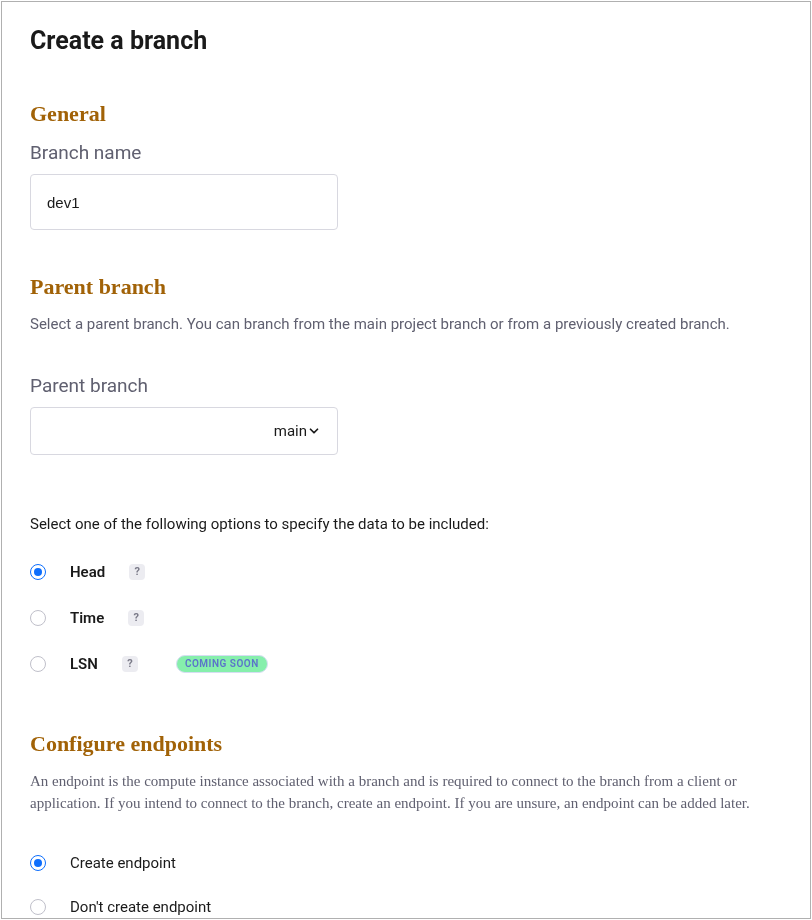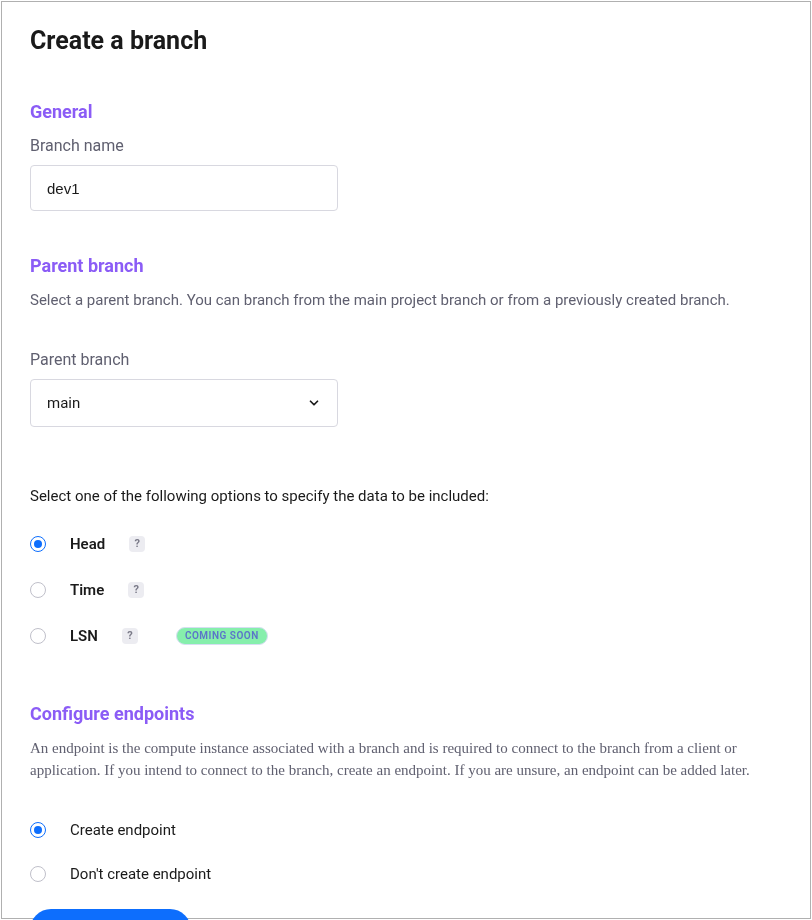--- a/index.html
+++ b/index.html
@@ -20,33 +20,34 @@
       flex-direction: column;
       position: relative;
     }
     .page-title {
       font-size: 25px;
       font-weight: 700;
       margin-bottom: 46px;
       color: #1a1a1a;
     }
     .section-heading {
-      font-size: 18px;
+      font-size: 22px;
       font-weight: 700;
       margin-bottom: 14px;
-      color: #8b5cf6;
+      color: #a16207;
+      font-family: Liberation Serif, serif;
     }
     .field-label {
-      font-size: 16px;
+      font-size: 19px;
       color: #606070;
       margin-bottom: 10px;
     }
     .text-input {
       width: 308px;
-      height: 46px;
+      height: 56px;
       border: 1px solid #d8d8e0;
       border-radius: 4px;
       padding: 0 16px;
       font-size: 15px;
       color: #1a1a1a;
       background: #fff;
       outline: none;
     }
     .section-general { margin-bottom: 44px; }
     .section-parent { margin-bottom: 30px; }
@@ -64,21 +65,21 @@
     }
     .select-display {
       width: 100%;
       height: 100%;
       border: 1px solid #d8d8e0;
       border-radius: 4px;
       padding: 16px 16px;
       font-size: 15px;
       display: flex;
       align-items: center;
-      justify-content: space-between;
+      justify-content: flex-end;
       background: #fff;
       cursor: pointer;
     }
     .chevron {
       width: 14px; height: 14px;
       display: inline-flex; align-items: center; justify-content: center;
     }
     .hint {
       font-size: 15px;
       color: #1a1a1a;

